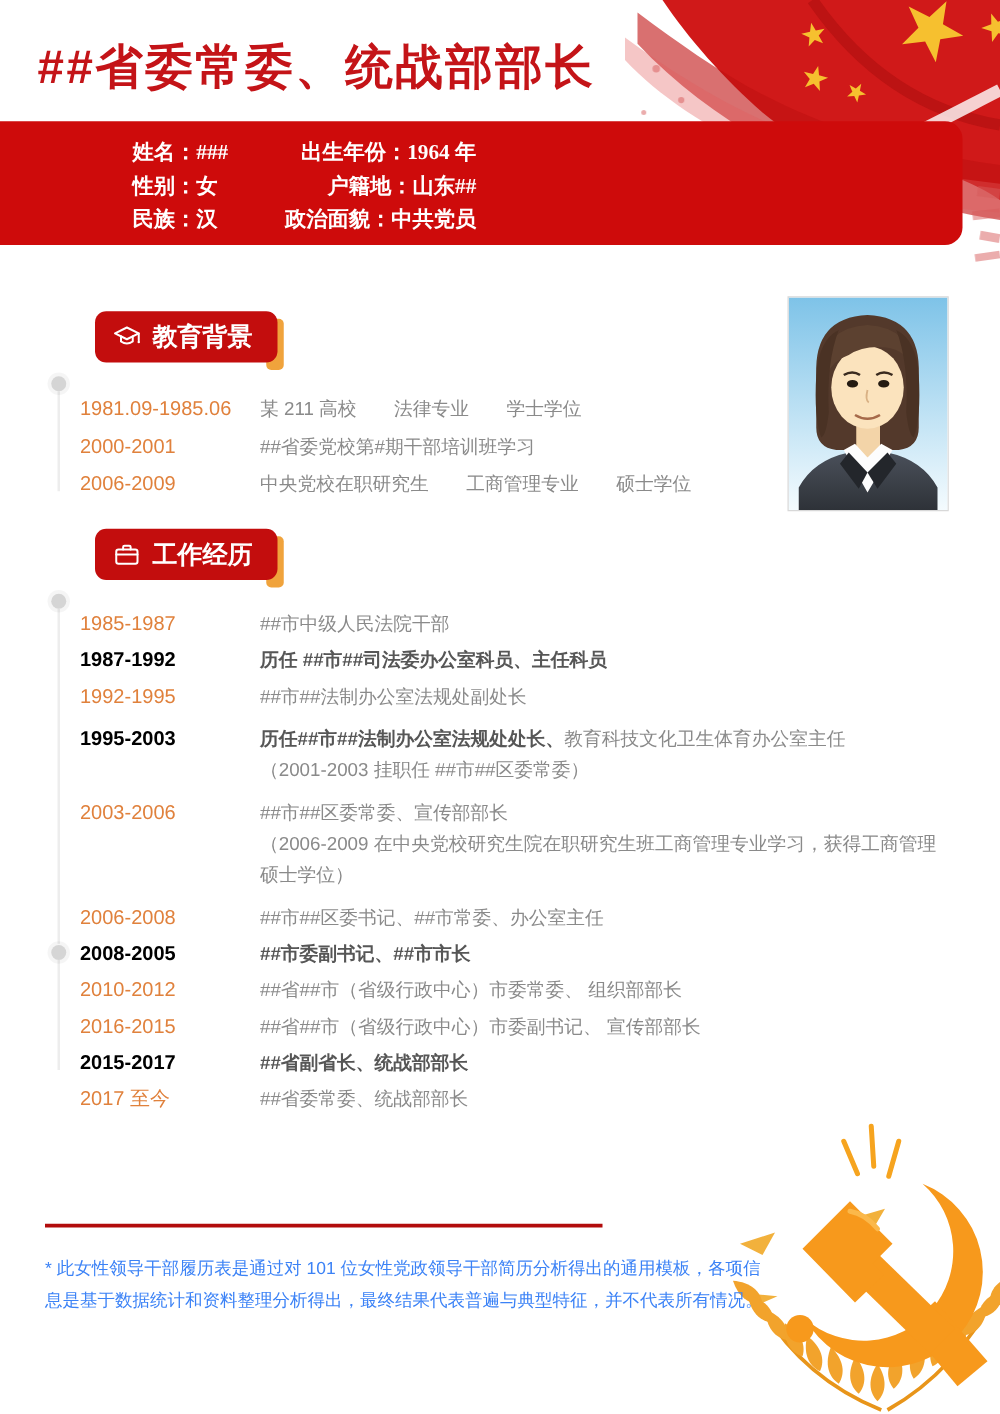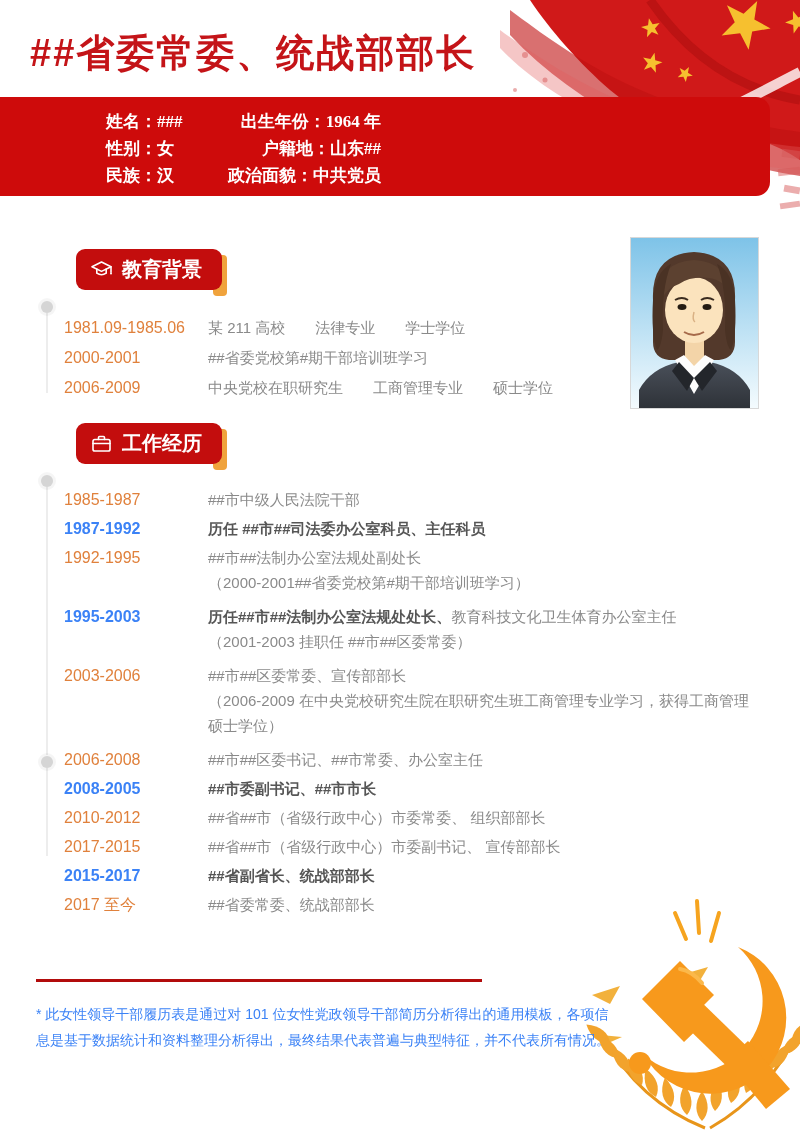--- a/index.html
+++ b/index.html
@@ -31,21 +31,21 @@
               color:#fff;font-size:20px;font-weight:bold;}
   .badge-body svg{display:block;}
 
   
   .tdot{position:absolute;width:12px;height:12px;border-radius:50%;background:#d5d5d5;
         box-shadow:0 0 0 3px rgba(0,0,0,0.04);z-index:2;}
   .tline{position:absolute;width:2px;background:#ededed;z-index:1;}
   .titems{position:absolute;left:64px;z-index:2;}
   .titem{display:flex;}
   .period{width:144px;flex-shrink:0;color:#e0813c;font-size:16px;}
-  .period.bold{color:#3b82f6;font-weight:bold;}
+  .period.bold{color:#000000;font-weight:bold;}
   .tcontent{color:#8a8a8a;font-size:15px;}
   .tcontent .seg-bold{font-weight:bold;color:#565656;}
   .edu-items{top:313px;width:560px;}
   .edu-items .tl-line,.edu-items .period{line-height:30px;}
   .work-items{top:487px;width:716px;}
   .work-items .tl-line,.work-items .period{line-height:25px;}
   .work-items .titem{margin-bottom:4px;}
   .work-items .titem.multi{margin-bottom:9px;}
 
   
@@ -208,21 +208,20 @@
         <span class="period bold">1987-1992</span>
         <span class="tcontent">
           <div class="tl-line"><span class="seg-bold">历任 ##市##司法委办公室科员、主任科员</span></div>
         </span>
       </div>
 
       <div class="titem multi">
         <span class="period">1992-1995</span>
         <span class="tcontent">
           <div class="tl-line"><span>##市##法制办公室法规处副处长</span></div>
-          <div class="tl-line"><span>（2000-2001##省委党校第#期干部培训班学习）</span></div>
         </span>
       </div>
 
       <div class="titem multi">
         <span class="period bold">1995-2003</span>
         <span class="tcontent">
           <div class="tl-line"><span class="seg-bold">历任##市##法制办公室法规处处长、</span><span>教育科技文化卫生体育办公室主任</span></div>
           <div class="tl-line"><span>（2001-2003  挂职任  ##市##区委常委）</span></div>
         </span>
       </div>
@@ -251,21 +250,21 @@
       </div>
 
       <div class="titem">
         <span class="period">2010-2012</span>
         <span class="tcontent">
           <div class="tl-line"><span>##省##市（省级行政中心）市委常委、 组织部部长</span></div>
         </span>
       </div>
 
       <div class="titem">
-        <span class="period">2017-2015</span>
+        <span class="period">2016-2015</span>
         <span class="tcontent">
           <div class="tl-line"><span>##省##市（省级行政中心）市委副书记、 宣传部部长</span></div>
         </span>
       </div>
 
       <div class="titem">
         <span class="period bold">2015-2017</span>
         <span class="tcontent">
           <div class="tl-line"><span class="seg-bold">##省副省长、统战部部长</span></div>
         </span>

